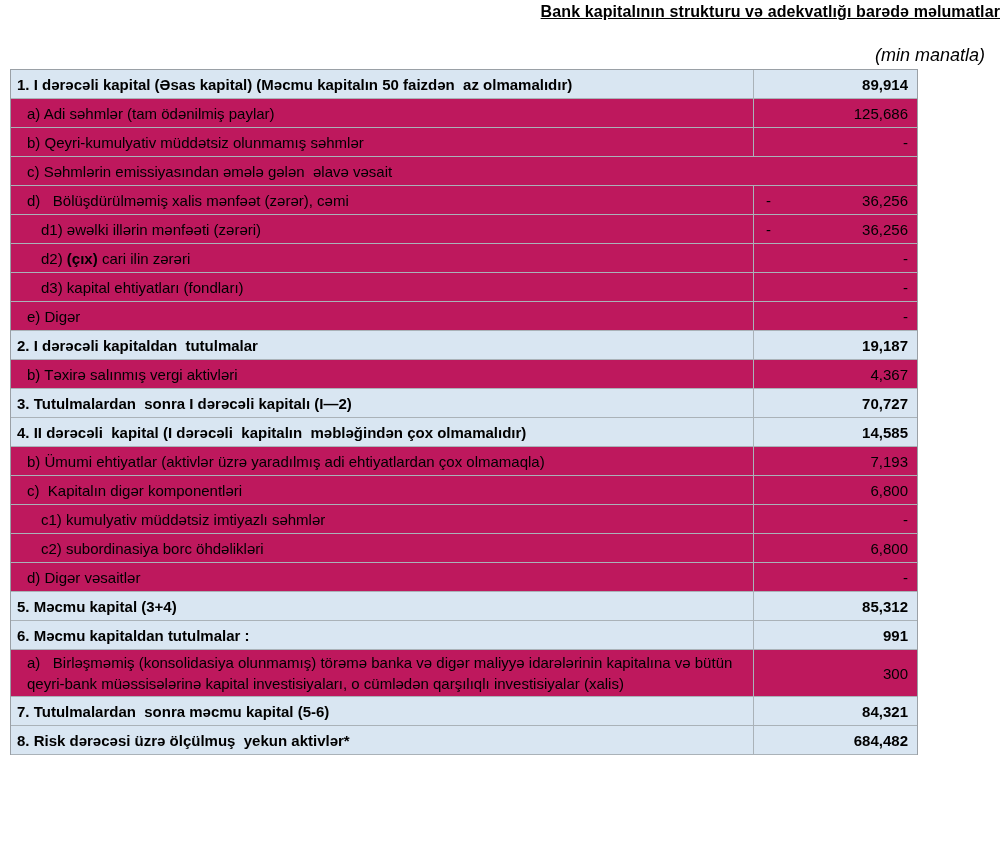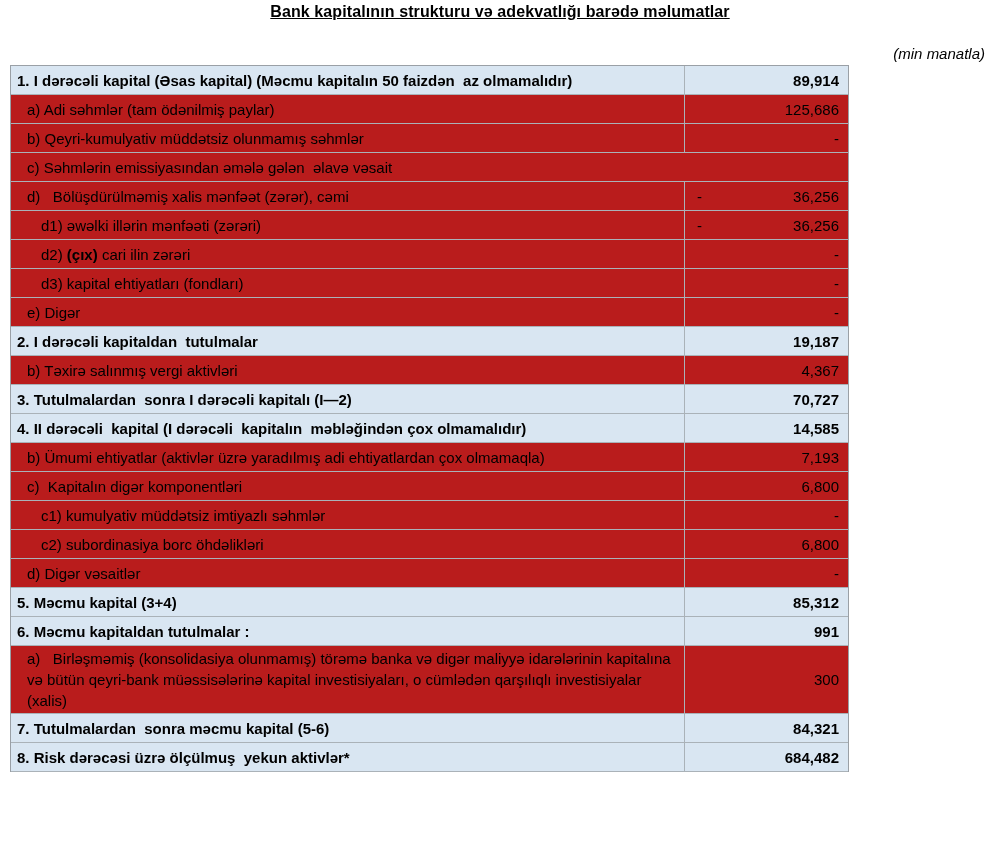--- a/index.html
+++ b/index.html
@@ -7,46 +7,46 @@
     width: 1000px; height: 860px;
     overflow: hidden;
     background: #ffffff;
     font-family: "Liberation Sans", sans-serif;
     color: #000000;
   }
   .page { width: 1000px; height: 860px; position: relative; }
 
   .doc-title {
     margin-top: 3px;
-    text-align: center;
+    text-align: right;
     font-size: 16px;
     font-weight: bold;
     text-decoration: underline;
     letter-spacing: 0.1px;
   }
   .unit-note {
     width: 975px;
     margin: 24px 0 3px 10px;
     text-align: right;
-    font-size: 15px;
+    font-size: 18px;
     font-style: italic;
   }
 
   .cap-table {
-    width: 839px;
+    width: 908px;
     margin-left: 10px;
     border: 1px solid #9aa0a6;
     border-bottom: none;
   }
   .row {
     display: flex;
     align-items: stretch;
     min-height: 29px;
     border-bottom: 1px solid #aab2b8;
-    background: #b91c1c;
+    background: #be185d;
   }
   .row.section { background: var(--section-bg, #d9e6f2); }
   .row .label {
     flex: 1;
     display: flex;
     align-items: center;
     font-size: 15px;
     line-height: 21px;
     padding: 2px 6px 2px 6px;
     white-space: pre-wrap;

